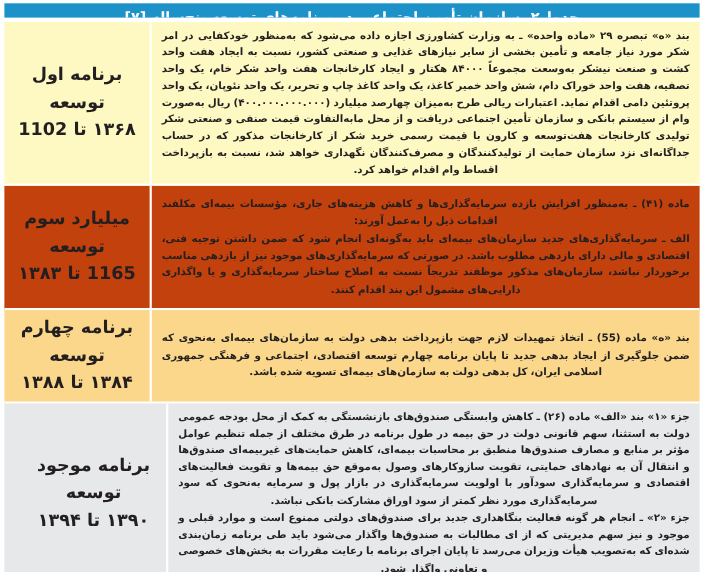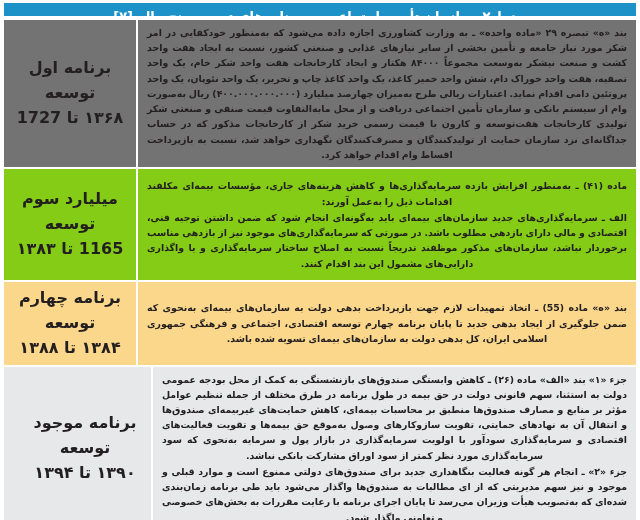--- a/index.html
+++ b/index.html
@@ -101,32 +101,32 @@
 </style>
 </head>
 <body>
 
 <div class="table-wrap">
 
   <div class="title-bar" style="background: rgb(28, 146, 201);">جدول۲. سازمان تأمین اجتماعی در برنامه‌های توسعه پنج‌ساله [۷]</div>
 
   <div class="grid">
 
-    <div class="row odd row-1" style="background: #737373; align-items: center;">
+    <div class="row odd row-1" style="background: #fef9c3; align-items: center;">
       <div class="cell-text">
         <p class="para">بند «ه» تبصره ۲۹ «ماده واحده» ـ به وزارت کشاورزی اجازه داده می‌شود که به‌منظور خودکفایی در امر شکر مورد نیاز جامعه و تأمین بخشی از سایر نیازهای غذایی و صنعتی کشور، نسبت به ایجاد هفت واحد کشت و صنعت نیشکر به‌وسعت مجموعاً ۸۴۰۰۰ هکتار و ایجاد کارخانجات هفت واحد شکر خام، یک واحد تصفیه، هفت واحد خوراک دام، شش واحد خمیر کاغذ، یک واحد کاغذ چاپ و تحریر، یک واحد نئوپان، یک واحد پروتئین دامی اقدام نماید. اعتبارات ریالی طرح به‌میزان چهارصد میلیارد (۴۰۰.۰۰۰.۰۰۰.۰۰۰) ریال به‌صورت وام از سیستم بانکی و سازمان تأمین اجتماعی دریافت و از محل مابه‌التفاوت قیمت صنفی و صنعتی شکر تولیدی کارخانجات هفت‌توسعه و کارون با قیمت رسمی خرید شکر از کارخانجات مذکور که در حساب جداگانه‌ای نزد سازمان حمایت از تولیدکنندگان و مصرف‌کنندگان نگهداری خواهد شد، نسبت به بازپرداخت اقساط وام اقدام خواهد کرد.</p>
       </div>
       <div class="cell-label">
         <span>برنامه اول</span>
         <span>توسعه</span>
-        <span>۱۳۶۸ تا 1727</span>
+        <span>۱۳۶۸ تا 1102</span>
       </div>
     </div>
 
-    <div class="row even row-2" style="background: #84cc16;">
+    <div class="row even row-2" style="background: #c2410c;">
       <div class="cell-text">
         <p class="para">ماده (۴۱) ـ به‌منظور افزایش بازده سرمایه‌گذاری‌ها و کاهش هزینه‌های جاری، مؤسسات بیمه‌ای مکلفند اقدامات ذیل را به‌عمل آورند:</p>
         <p class="para">الف ـ سرمایه‌گذاری‌های جدید سازمان‌های بیمه‌ای باید به‌گونه‌ای انجام شود که ضمن داشتن توجیه فنی، اقتصادی و مالی دارای بازدهی مطلوب باشد. در صورتی که سرمایه‌گذاری‌های موجود نیز از بازدهی مناسب برخوردار نباشد، سازمان‌های مذکور موظفند تدریجاً نسبت به اصلاح ساختار سرمایه‌گذاری و یا واگذاری دارایی‌های مشمول این بند اقدام کنند.</p>
       </div>
       <div class="cell-label">
         <span>میلیارد سوم</span>
         <span>توسعه</span>
         <span>1165 تا ۱۳۸۳</span>
       </div>
     </div>

